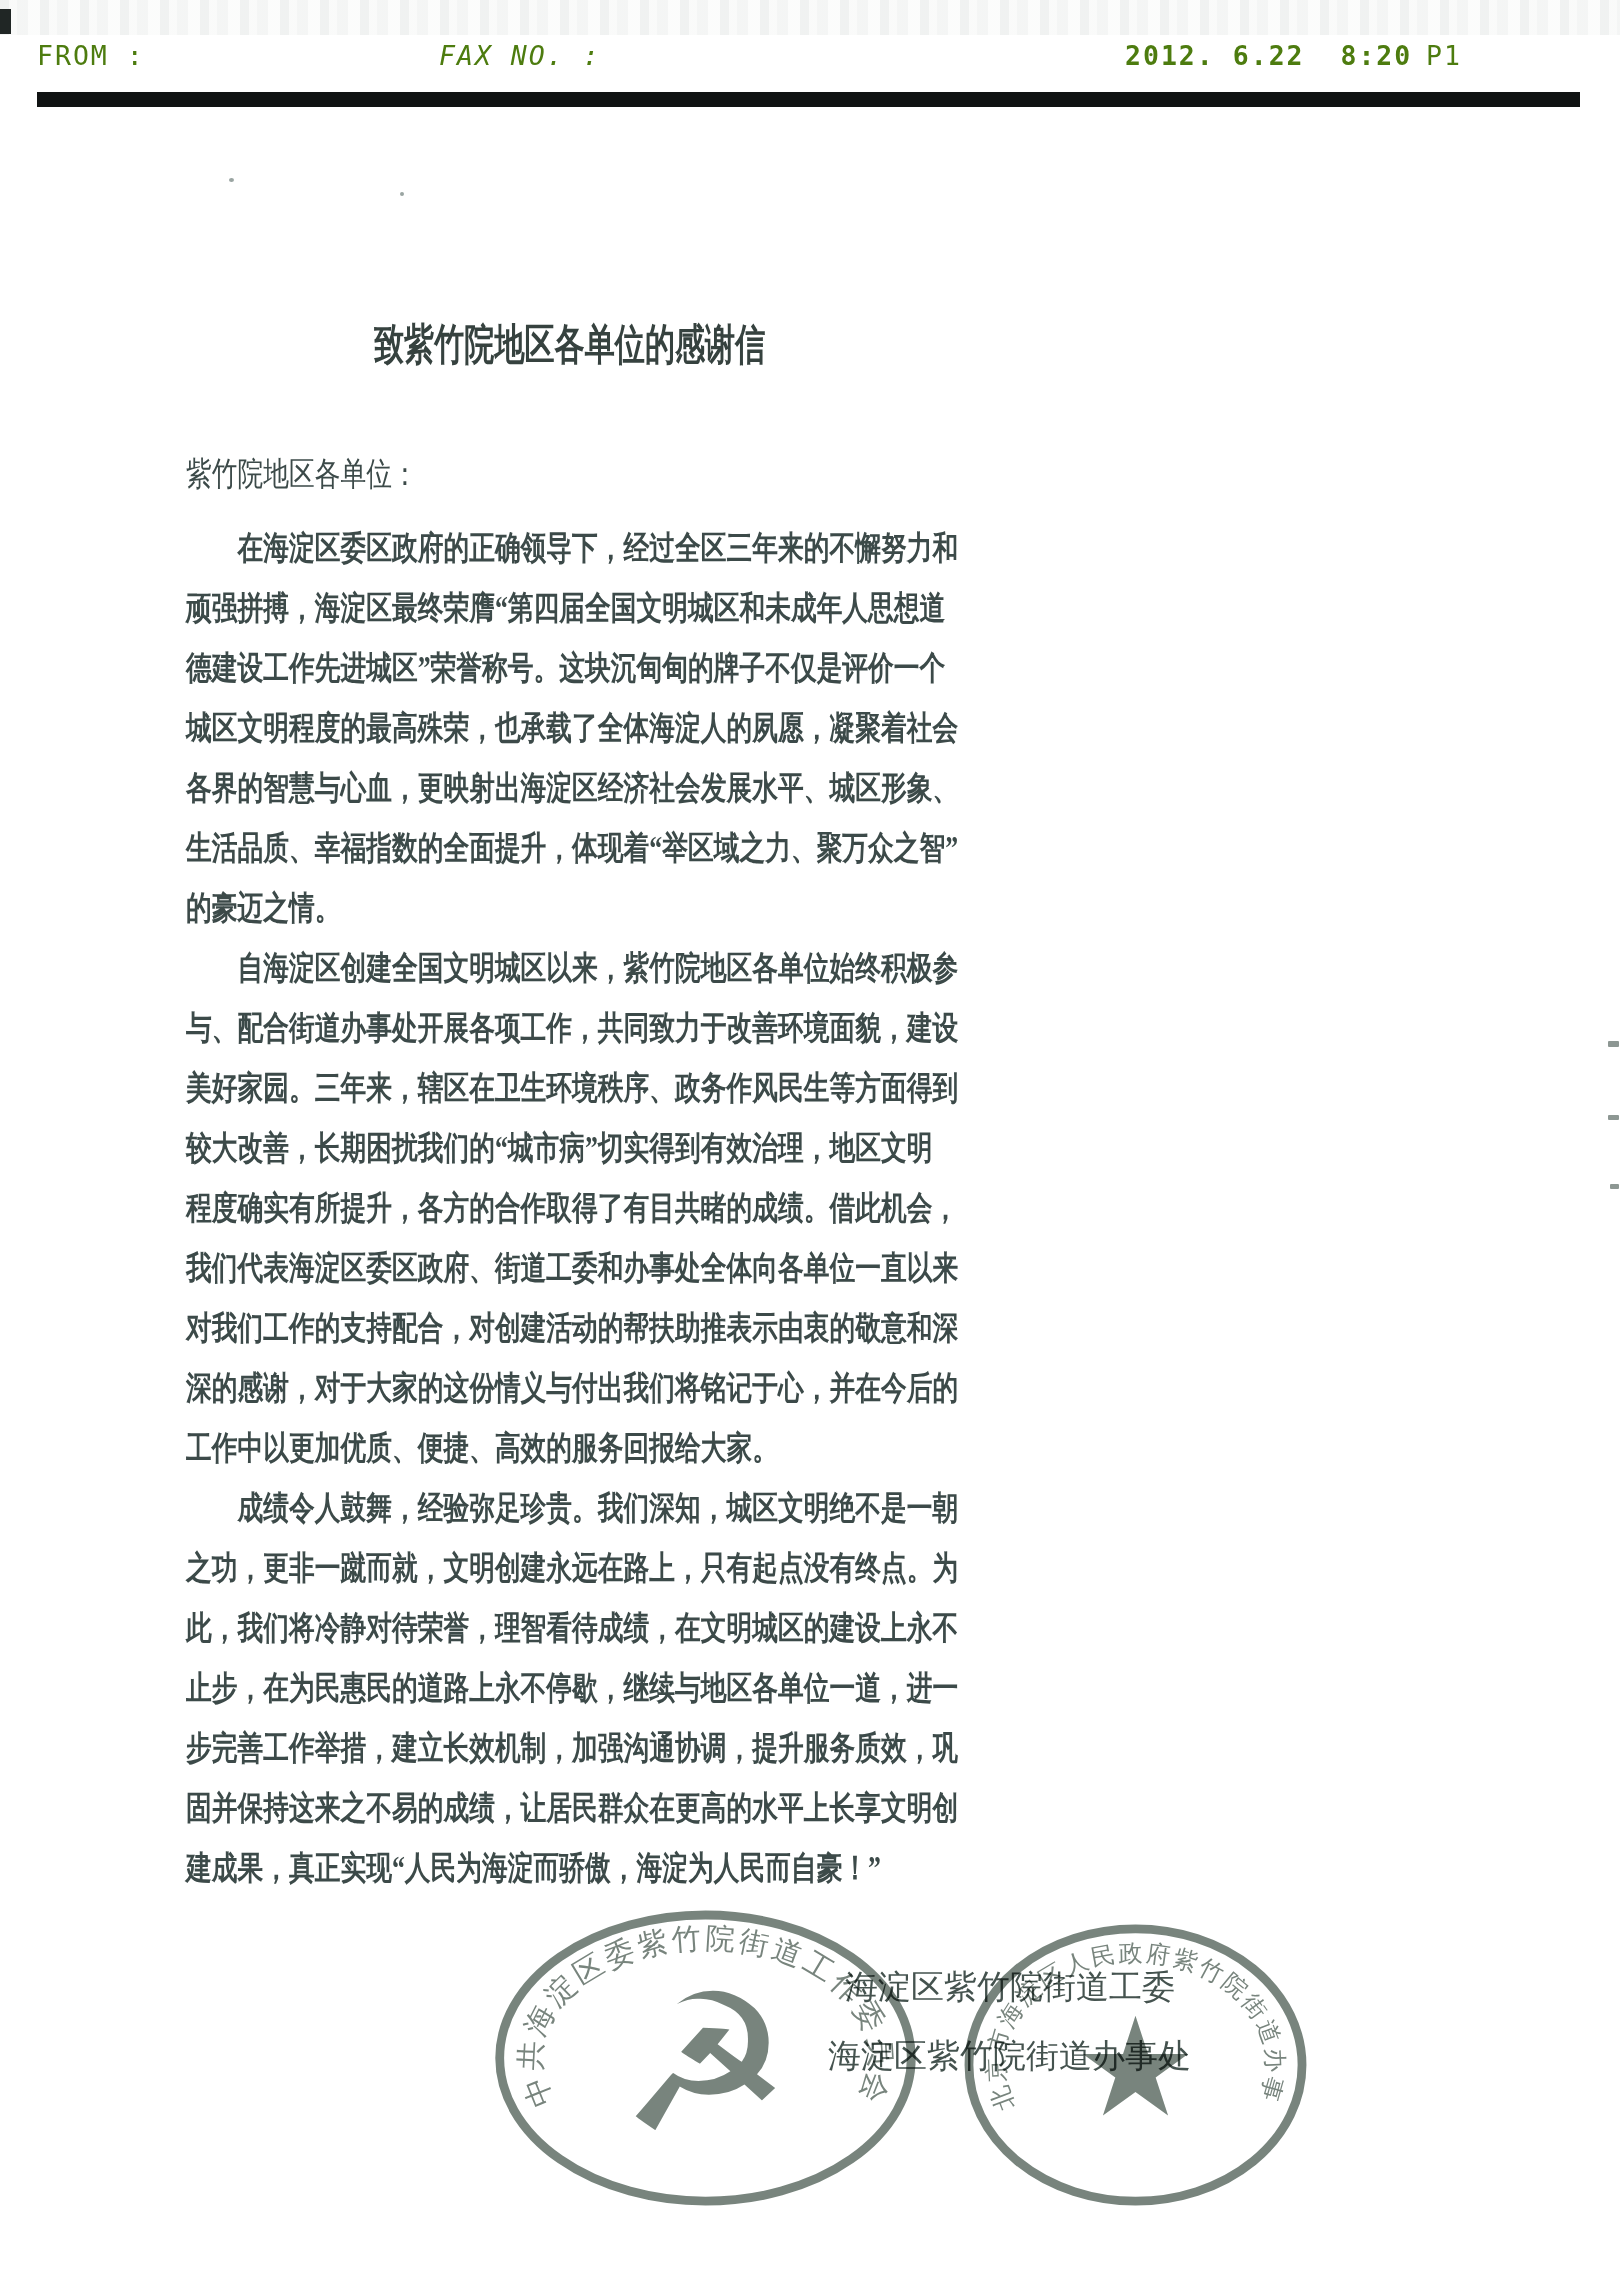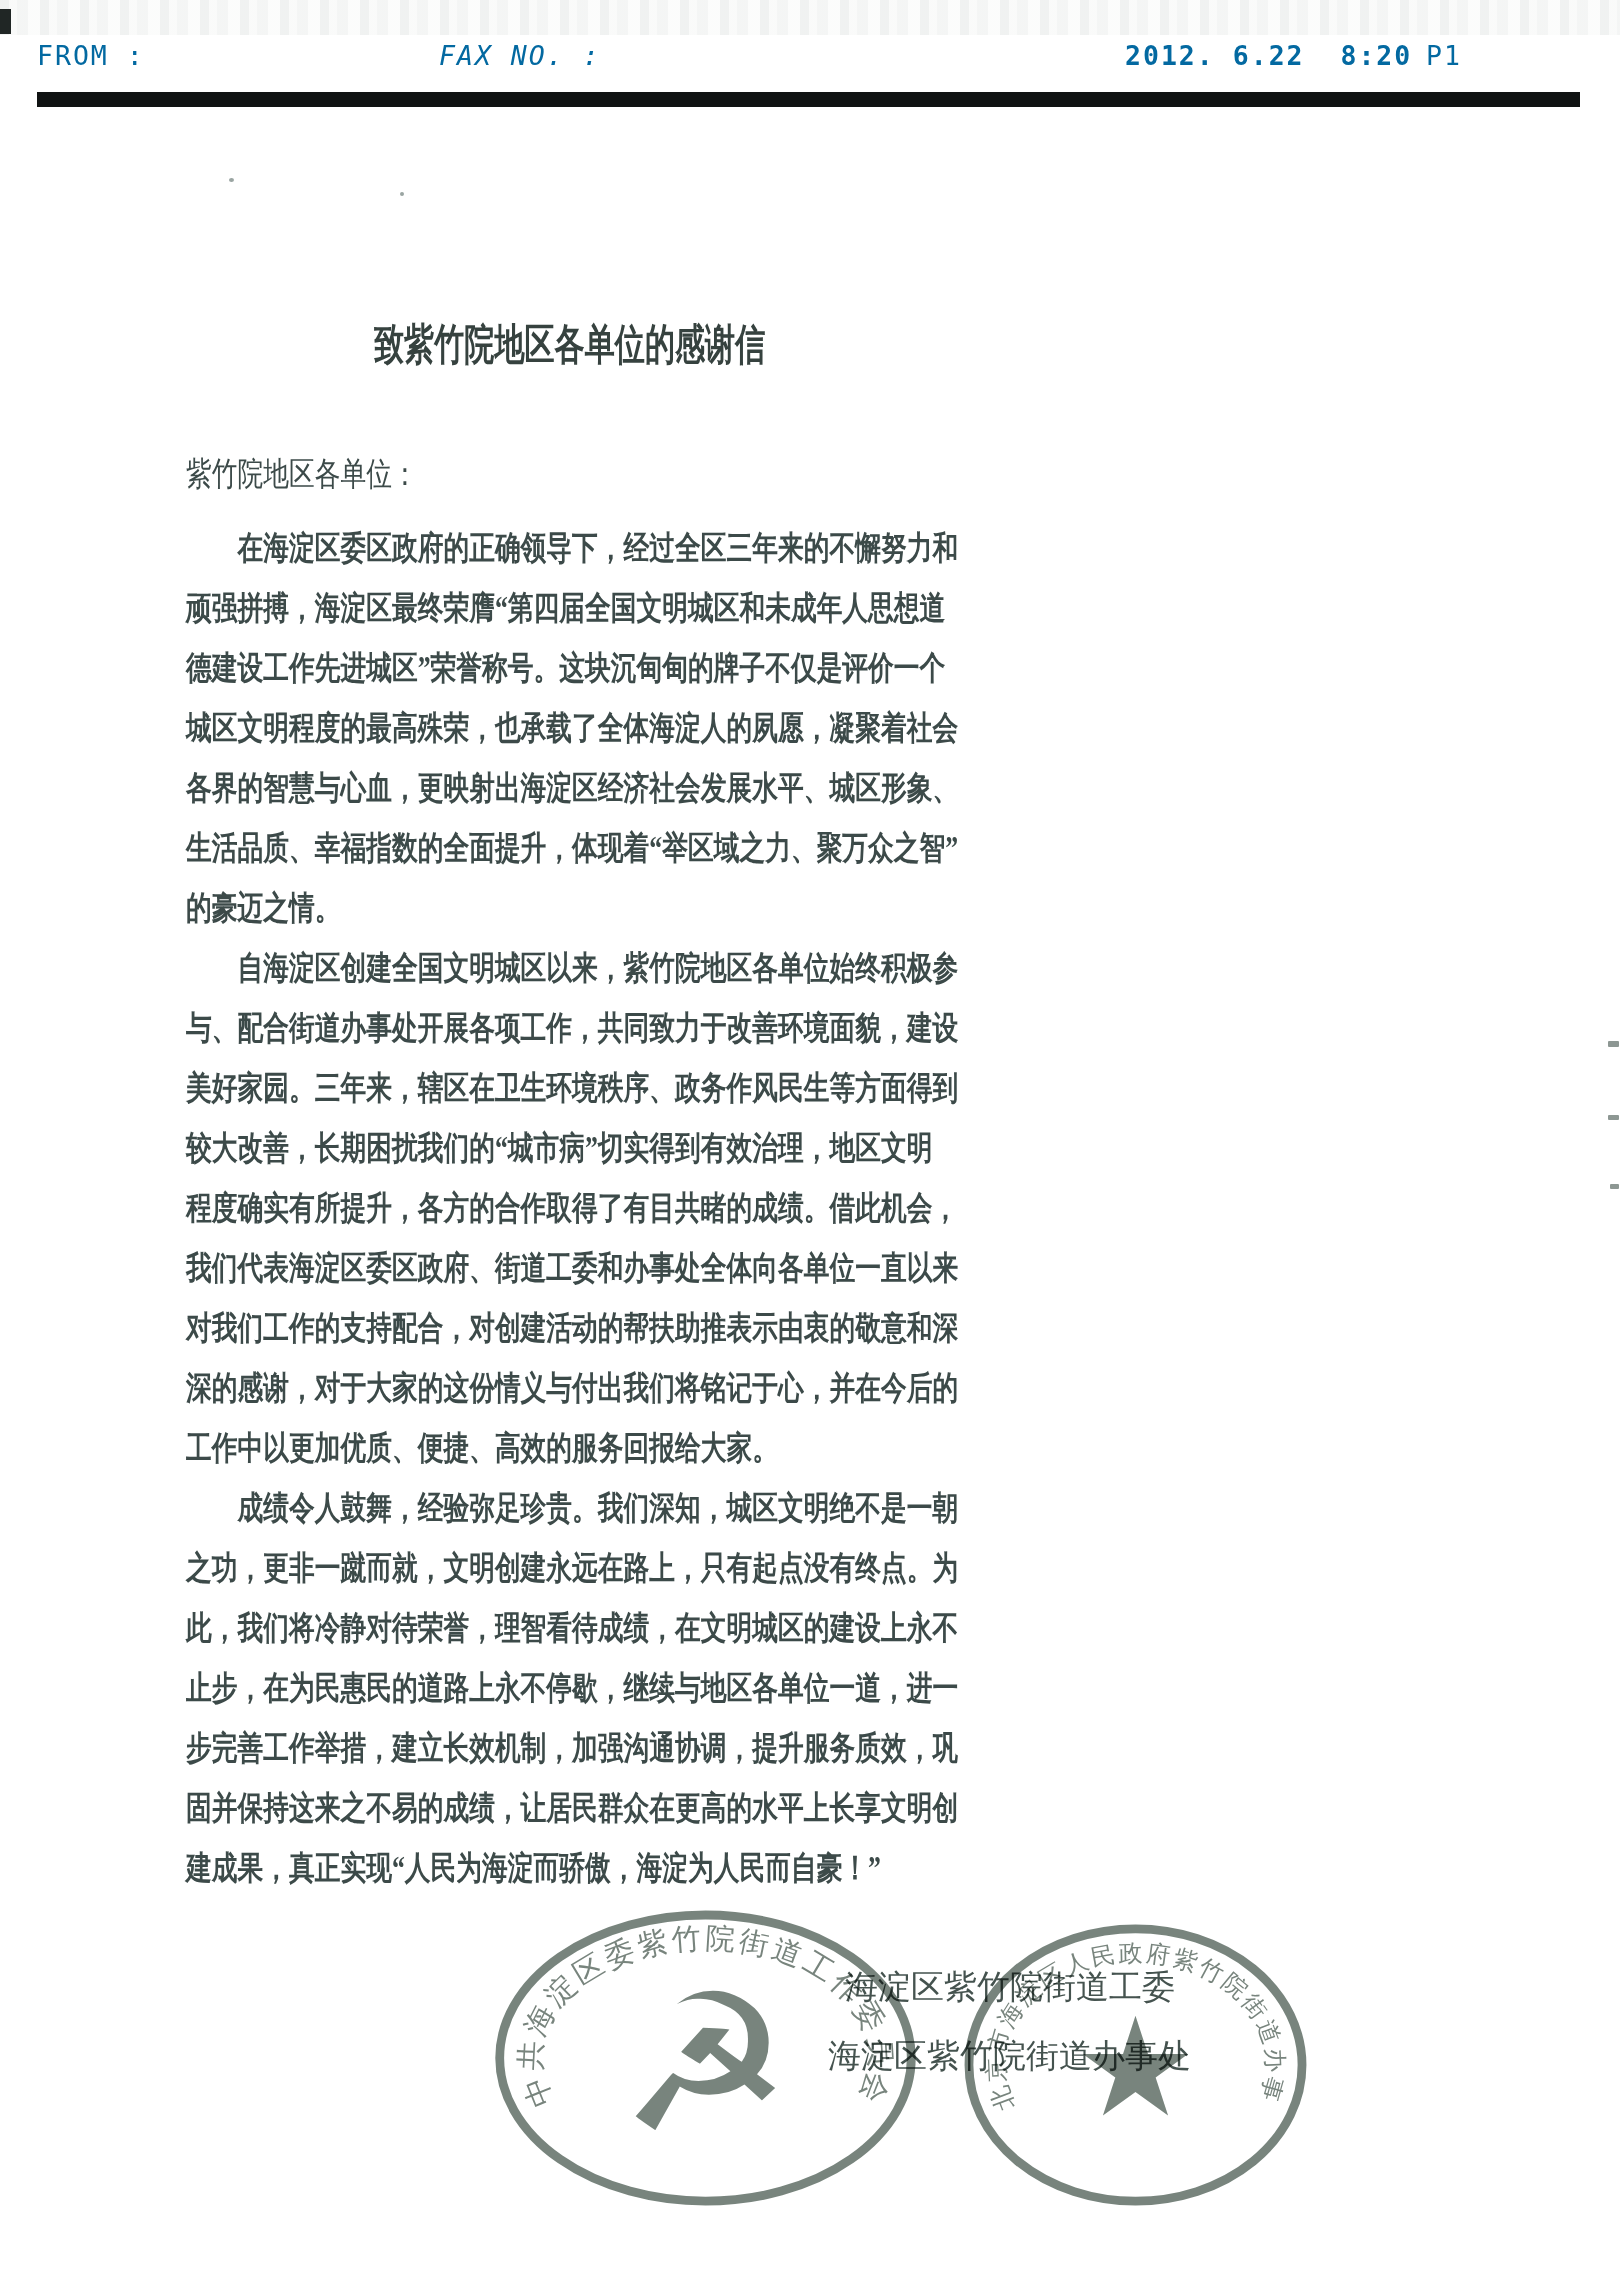--- a/index.html
+++ b/index.html
@@ -17,21 +17,21 @@
     background:repeating-linear-gradient(90deg,#e6e9e8 0 8.8px,#f6f7f6 8.8px 16.7px,#edefee 16.7px 28px,#f9faf9 28px 40px);
     opacity:.6;
   }
   .corner-mark{position:absolute;left:0;top:8.8px;width:10.8px;height:25.5px;background:#202625;}
   .edge-tick{position:absolute;background:#8d9793;border-radius:1px;}
   .speck{position:absolute;background:#9aa5a2;border-radius:50%;}
   
   .faxline{
     position:absolute;top:41px;left:0;width:100%;height:29px;
     font-family:"DejaVu Sans Mono","Liberation Mono",monospace;
-    font-size:26.5px;line-height:29px;color:#0369a1;letter-spacing:2px;
+    font-size:26.5px;line-height:29px;color:#4d7c0f;letter-spacing:2px;
   }
   .faxline span{position:absolute;white-space:pre;}
   .fax-from{left:37px;}
   .fax-no{left:439px;font-style:italic;}
   .fax-ts{left:1125px;font-weight:bold;}
   .fax-pg{left:1426px;}
   .top-bar{position:absolute;left:37px;top:92px;width:1543px;height:14.7px;background:#101313;}
   
   .title{
     position:absolute;left:374px;top:322px;

